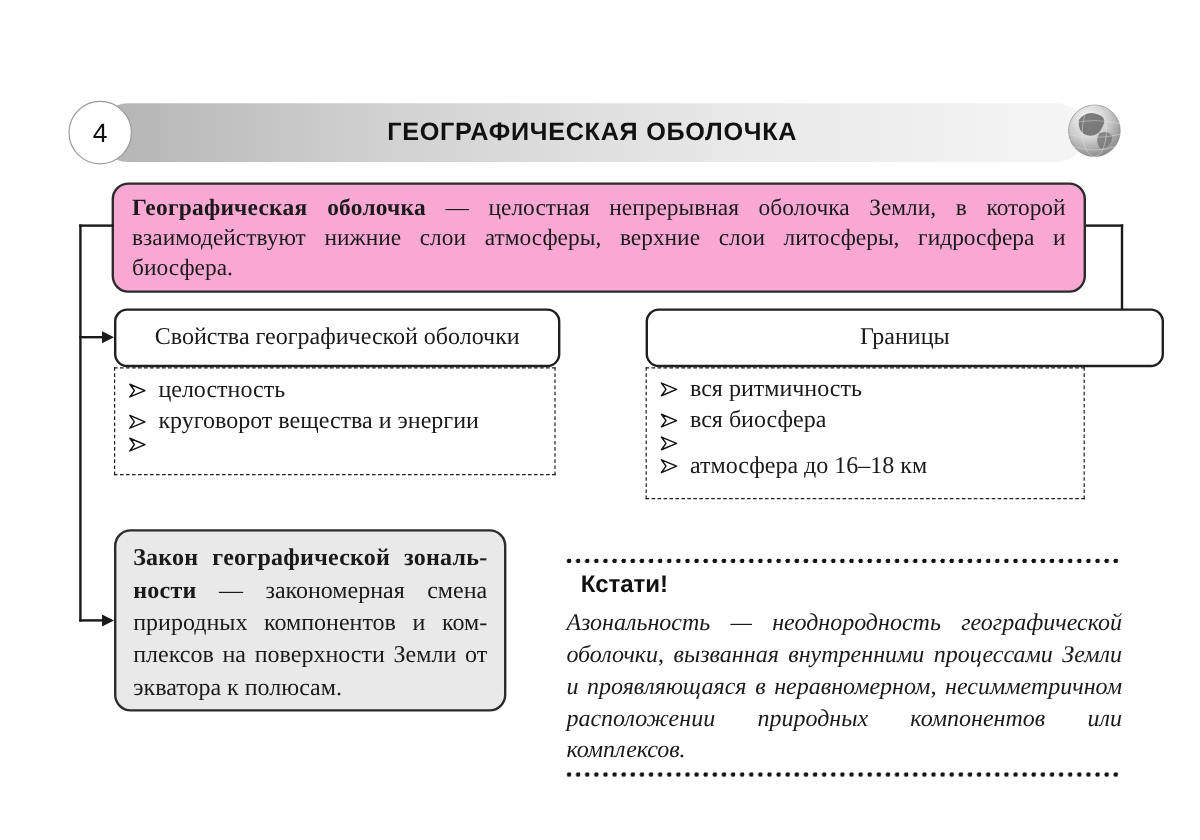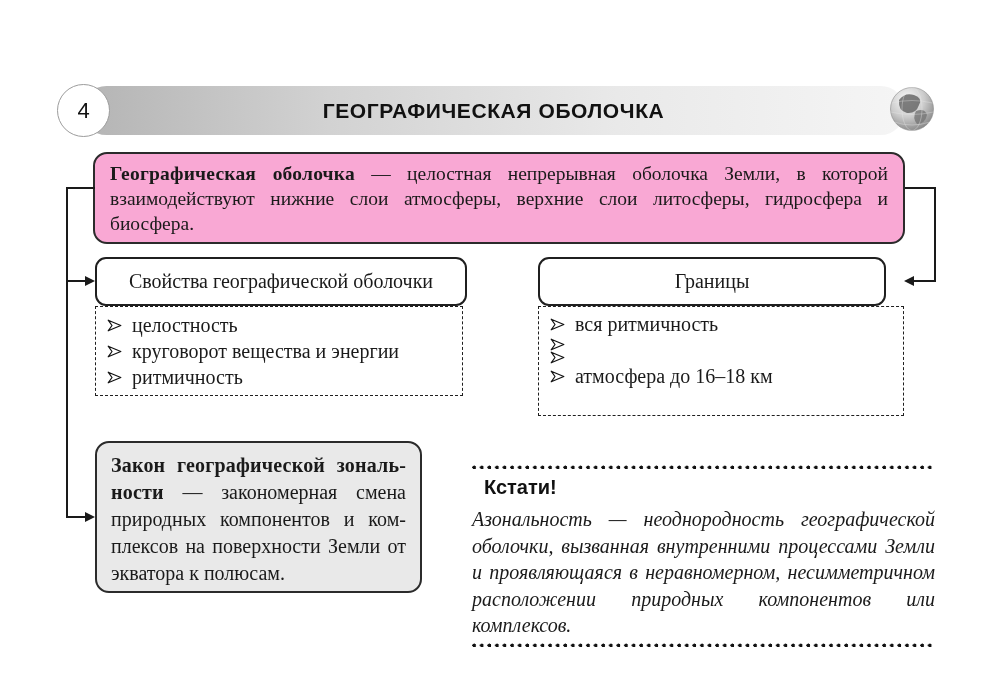--- a/index.html
+++ b/index.html
@@ -30,21 +30,21 @@
     position:absolute; left:93px; top:152px; width:812px; box-sizing:border-box;
     background:#f9a8d4; border:2px solid #2b2b2b; border-radius:14px;
     padding:7px 15px 6px 15px; font-size:19.5px; line-height:25px; text-align:justify;
   }
   .node {
     position:absolute; box-sizing:border-box; background:#fff; border:2px solid #1f1f1f;
     border-radius:11px; display:flex; align-items:center; justify-content:center;
     font-size:20px; text-align:center;
   }
   #props-node  { left:95px;  top:257px; width:372px; height:49px; }
-  #bounds-node { left:538px; top:257px; width:348px; height:49px; }
+  #bounds-node { left:538px; top:257px; width:432px; height:49px; }
   .dashed {
     position:absolute; box-sizing:border-box; border:1.5px dashed #1f1f1f;
     padding:5px 8px 4px 11px; font-size:20px;
   }
   #props-list  { left:95px;  top:306px; width:368px; height:90px; }
   #bounds-list { left:538px; top:306px; width:366px; height:110px; }
   .li { display:flex; align-items:center; gap:10px; line-height:26px; white-space:nowrap; }
   #bounds-list .li { line-height:25.5px; }
   .bullet { flex:0 0 auto; display:inline-flex; }
   .law-box {
@@ -142,21 +142,20 @@
           </svg>
         </span>
       <span>круговорот вещества и энергии</span>
     </div>
     <div class="li">
       <span class="bullet">
           <svg width="15" height="13" viewBox="0 0 15 13">
             <path d="M1.2 1.2 L13.8 6.5 L1.2 11.8 L5 6.5 Z" fill="#ffffff" stroke="#111" stroke-width="1.2" stroke-linejoin="round"></path>
           </svg>
         </span>
-      <span>ритмичность</span>
     </div>
   </div>
 
   <div class="node" id="bounds-node">
     <span>Границы</span>
   </div>
   <div class="dashed" id="bounds-list">
     <div class="li">
       <span class="bullet">
           <svg width="15" height="13" viewBox="0 0 15 13">
@@ -164,20 +163,21 @@
           </svg>
         </span>
       <span>вся ритмичность</span>
     </div>
     <div class="li">
       <span class="bullet">
           <svg width="15" height="13" viewBox="0 0 15 13">
             <path d="M1.2 1.2 L13.8 6.5 L1.2 11.8 L5 6.5 Z" fill="#ffffff" stroke="#111" stroke-width="1.2" stroke-linejoin="round"></path>
           </svg>
         </span>
+      <span>вся биосфера</span>
     </div>
     <div class="li">
       <span class="bullet">
           <svg width="15" height="13" viewBox="0 0 15 13">
             <path d="M1.2 1.2 L13.8 6.5 L1.2 11.8 L5 6.5 Z" fill="#ffffff" stroke="#111" stroke-width="1.2" stroke-linejoin="round"></path>
           </svg>
         </span>
     </div>
     <div class="li">
       <span class="bullet">

